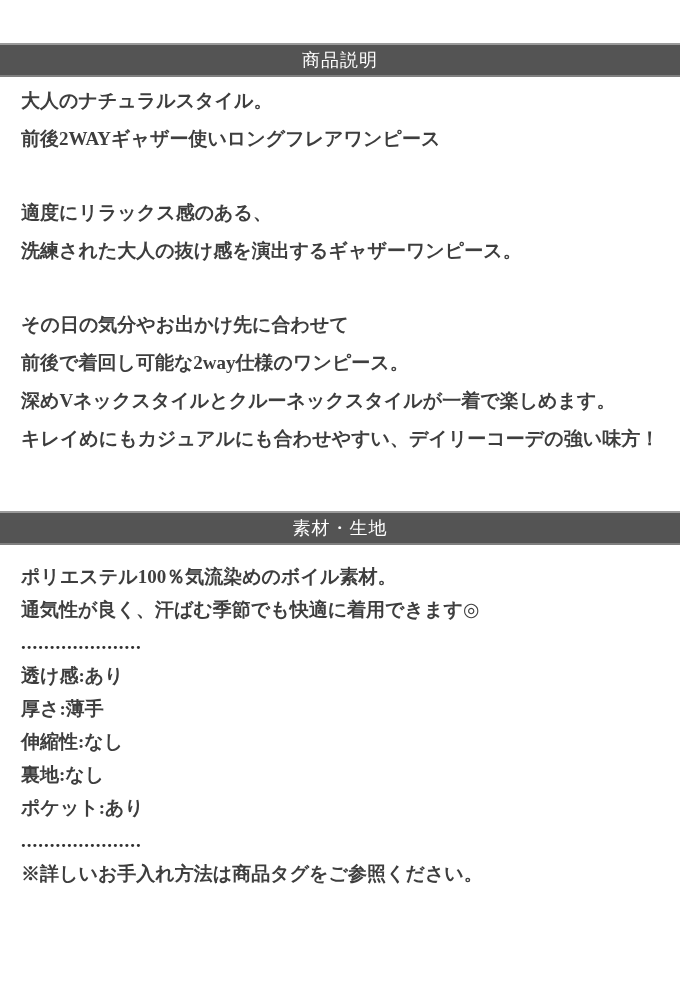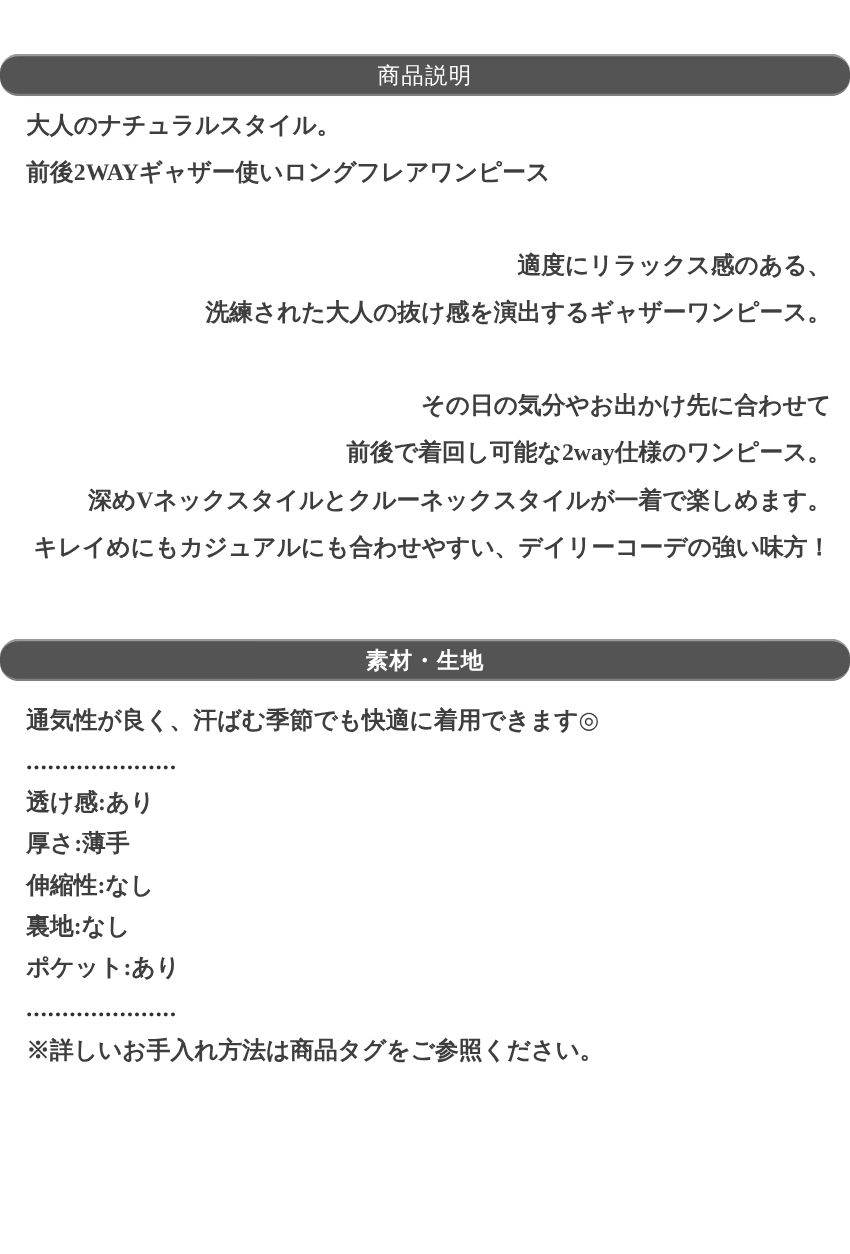--- a/index.html
+++ b/index.html
@@ -23,25 +23,23 @@
   
   .section-bar {
     margin-top: 43px;
     height: 30px;
     background: #545454;
     border-top: 2px solid #9a9a9a;
     border-bottom: 2px solid #7f7f7f;
     display: flex;
     align-items: center;
     justify-content: center;
-    border-radius: 15px;
   }
   .section-bar.second {
     margin-top: 54px;
-    font-weight: bold;
   }
   .section-bar .bar-title {
     color: #ffffff;
     font-size: 18px;
     letter-spacing: 1px;
     line-height: 1;
   }
   
   .section-body {
     padding-left: 20px;
@@ -63,21 +61,20 @@
     height: 37px;
     line-height: 37px;
   }
   .second p {
     font-size: 19px;
     height: 32px;
     line-height: 32px;
   }
   .para + .para {
     margin-top: 37px;
-    text-align: right;
   }
   .dots {
     letter-spacing: 1px;
     font-weight: bold;
     color: #2f2f2f;
   }
 </style>
 </head>
 <body>
 
@@ -102,20 +99,21 @@
       <p>深めVネックスタイルとクルーネックスタイルが一着で楽しめます。</p>
       <p>キレイめにもカジュアルにも合わせやすい、デイリーコーデの強い味方！</p>
     </div>
   </div>
 
   <div class="section-bar second">
     <span class="bar-title">素材・生地</span>
   </div>
 
   <div class="section-body second">
+    <p>ポリエステル100％気流染めのボイル素材。</p>
     <p>通気性が良く、汗ばむ季節でも快適に着用できます◎</p>
     <p class="dots">.....................</p>
     <p>透け感:あり</p>
     <p>厚さ:薄手</p>
     <p>伸縮性:なし</p>
     <p>裏地:なし</p>
     <p>ポケット:あり</p>
     <p class="dots">.....................</p>
     <p>※詳しいお手入れ方法は商品タグをご参照ください。</p>
   </div>

